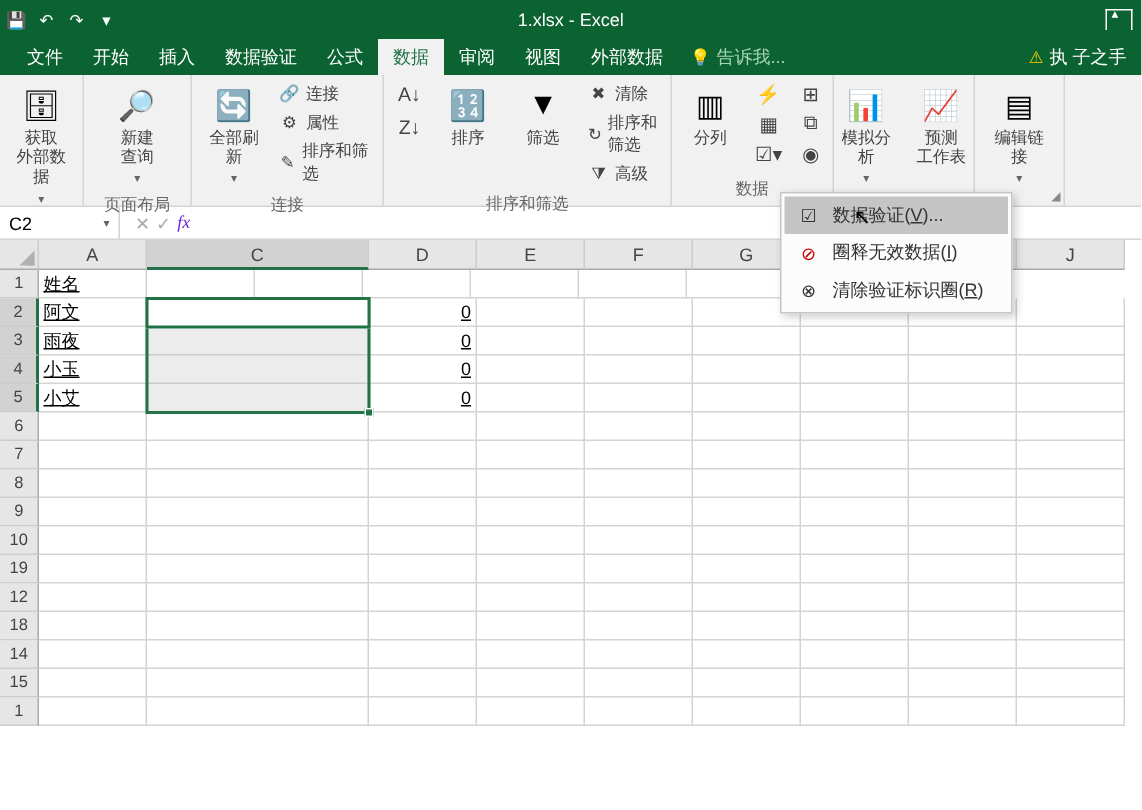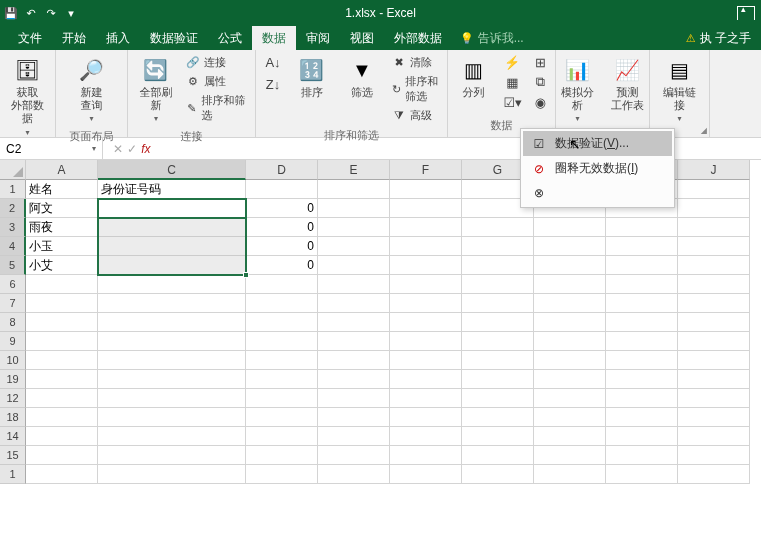--- a/index.html
+++ b/index.html
@@ -32,38 +32,38 @@
 .small-list { display: flex; flex-direction: column; gap: 2px; padding: 2px 0; }
 .small-btn { display: flex; align-items: center; gap: 4px; font-size: 11px; color: #444; padding: 1px 2px; cursor: pointer; }
 .small-btn .icon { width: 14px; height: 14px; display: inline-flex; align-items: center; justify-content: center; font-size: 11px; }
 .small-stack { display: flex; flex-direction: column; gap: 2px; align-items: center; }
 .mini-icon-btn { width: 22px; height: 20px; display: flex; align-items: center; justify-content: center; cursor: pointer; font-size: 13px; color: #444; }
 
 .group-collapse-icon { position: absolute; right: 2px; bottom: 2px; font-size: 8px; color: #888; }
 .ribbon-group { position: relative; }
 
 .name-box-row { height: 22px; border-bottom: 1px solid #d4d4d4; display: flex; align-items: center; background: #fff; }
-.name-box { width: 103px; border-right: 1px solid #d4d4d4; padding: 0 6px; font-size: 12px; display: flex; align-items: center; justify-content: space-between; height: 100%; }
+.name-box { width: 80px; border-right: 1px solid #d4d4d4; padding: 0 6px; font-size: 12px; display: flex; align-items: center; justify-content: space-between; height: 100%; }
 .name-box .dd { font-size: 8px; color: #666; }
 .fx-btns { display: flex; gap: 4px; padding: 0 10px; color: #aaa; font-size: 12px; align-items: center; }
-.fx-btn { color: #b91c1c; font-style: italic; }
+.fx-btn { color: #6d28d9; font-style: italic; font-family: Liberation Serif, serif; }
 .formula-bar { flex: 1; padding: 0 6px; }
 
 .grid-area { position: relative; }
 .corner { position: absolute; left: 0; top: 0; width: 26px; height: 20px; background: #e6e6e6; border-right: 1px solid #ccc; border-bottom: 1px solid #aaa; }
 .corner::after { content: ""; position: absolute; right: 2px; bottom: 2px; border: 5px solid transparent; border-right-color: #b0b0b0; border-bottom-color: #b0b0b0; }
 .col-headers { position: absolute; left: 26px; top: 0; height: 20px; display: flex; }
 .col-header { width: 72px; background: #e6e6e6; border-right: 1px solid #ccc; border-bottom: 1px solid #aaa; text-align: center; font-size: 12px; line-height: 20px; color: #444; }
 .col-header.wide { width: 148px; }
 .col-header.sel { background: #d2d2d2; border-bottom: 2px solid #217346; }
 .row-headers { position: absolute; left: 0; top: 20px; width: 26px; }
 .row-header { height: 19px; background: #e6e6e6; border-right: 1px solid #aaa; border-bottom: 1px solid #ccc; text-align: center; font-size: 11px; line-height: 19px; color: #444; }
 .row-header.sel { background: #d2d2d2; border-right: 2px solid #217346; }
 .cells { position: absolute; left: 26px; top: 20px; }
-.row { display: flex; }
+.row { display: flex; text-decoration: underline; }
 .cell { width: 72px; height: 19px; border-right: 1px solid #d4d4d4; border-bottom: 1px solid #d4d4d4; font-size: 12px; padding: 0 3px; line-height: 19px; overflow: hidden; white-space: nowrap; color: #000; }
 .cell.wide { width: 148px; }
 .cell.num { text-align: right; }
 .sel-range { position: absolute; border: 2px solid #217346; background: rgba(180,180,180,0.25); pointer-events: none; }
 .active-cell { position: absolute; background: #fff; border: 2px solid #217346; pointer-events: none; }
 .fill-handle { position: absolute; width: 6px; height: 6px; background: #217346; border: 1px solid #fff; }
 
 .dropdown-menu { position: absolute; background: #fcfcfc; border: 1px solid #c6c6c6; box-shadow: 2px 2px 6px rgba(0,0,0,0.2); padding: 2px; z-index: 100; min-width: 155px; }
 .dropdown-menu .item { display: flex; align-items: center; gap: 8px; padding: 4px 8px; font-size: 12px; cursor: pointer; color: #333; }
 .dropdown-menu .item.hover { background: #c5c5c5; }
@@ -274,21 +274,20 @@
     <div class="row-header">19</div>
     <div class="row-header">12</div>
     <div class="row-header">18</div>
     <div class="row-header">14</div>
     <div class="row-header">15</div>
     <div class="row-header">1</div>
   </div>
   <div class="cells">
     <div class="row">
         <div class="cell">姓名</div>
-        <div class="cell wide">身份证号码</div>
         <div class="cell"></div>
         <div class="cell"></div>
         <div class="cell"></div>
         <div class="cell"></div>
         <div class="cell"></div>
         <div class="cell"></div>
         <div class="cell"></div>
       </div>
     <div class="row">
         <div class="cell">阿文</div>
@@ -465,16 +464,17 @@
     <div class="item hover">
       <span class="icon">☑</span>
       <span><span>数据验证(</span><span class="u">V</span><span>)...</span></span>
     </div>
     <div class="item">
       <span class="icon" style="color:#c00">⊘</span>
       <span><span>圈释无效数据(</span><span class="u">I</span><span>)</span></span>
     </div>
     <div class="item">
       <span class="icon">⊗</span>
+      <span><span>清除验证标识圈(</span><span class="u">R</span><span>)</span></span>
     </div>
   </div>
   <span class="cursor-arrow" style="left:569px; top:-24px;">↖</span>
 </div>
 
 </body></html>

